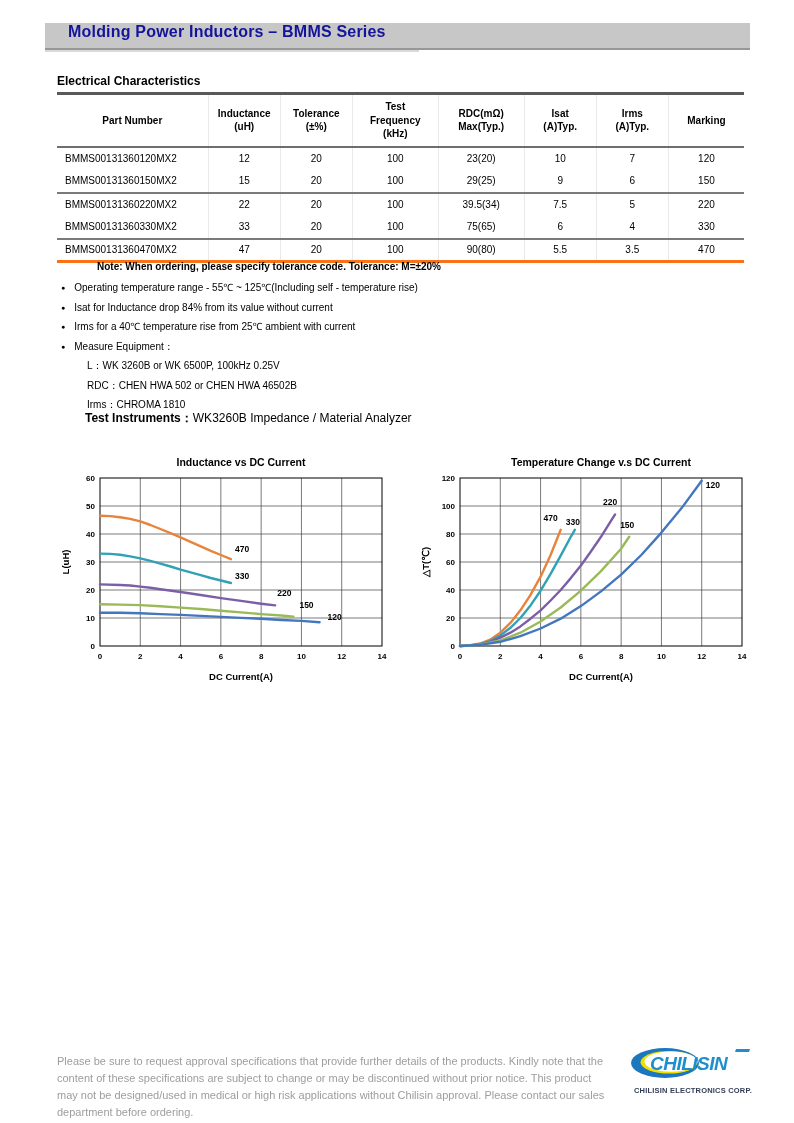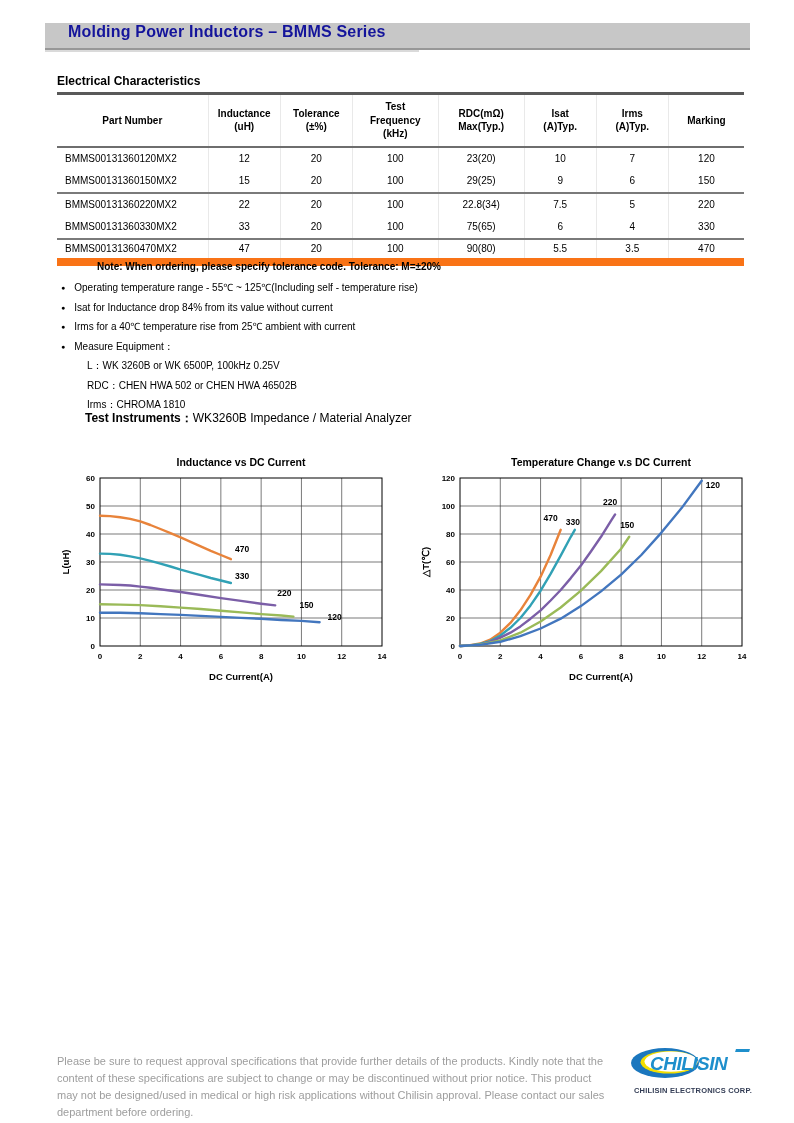--- a/index.html
+++ b/index.html
@@ -25,21 +25,21 @@
   table { border-collapse:collapse; width:100%; font-size:10px; table-layout:fixed; }
   thead th {
     font-weight:bold; text-align:center; vertical-align:middle;
     padding:5px 2px; line-height:1.35; white-space:pre-line;
     border-top:3px solid #595959; border-bottom:2px solid #6e6e6e;
   }
   tbody td { height:23px; text-align:center; vertical-align:middle; }
   th + th, td + td { border-left:1px solid #e9e9e9; }
   tbody td:first-child { text-align:left; padding-left:8px; }
   tr.group-start td { border-top:2px solid #7a7a7a; }
-  tbody tr:last-child td { border-bottom:8px solid #f97316; }
+  tbody tr:last-child td { border-bottom:3px solid #f97316; }
   
   .notes { position:absolute; left:57px; top:261px; width:687px; font-size:10px; }
   .note-bold { font-weight:bold; margin-bottom:9px;padding-left:40px; }
   .bullet-line { display:flex; align-items:center; margin-bottom:6.5px; }
   .bullet-dot { font-size:7px; line-height:13px; margin:0 9px 0 4px; }
   .bullet-text { line-height:13px; }
   .equip-line { margin:0 0 6.5px 30px; line-height:13px; }
   
   .test-instruments { position:absolute; left:57px; top:410px; font-size:12px; }
   .test-instruments .lbl { font-weight:bold;margin-left:28px; }
@@ -114,21 +114,21 @@
           <td>29(25)</td>
           <td>9</td>
           <td>6</td>
           <td>150</td>
         </tr>
         <tr class="group-start">
           <td>BMMS00131360220MX2</td>
           <td>22</td>
           <td>20</td>
           <td>100</td>
-          <td>22.8(34)</td>
+          <td>39.5(34)</td>
           <td>7.5</td>
           <td>5</td>
           <td>220</td>
         </tr>
         <tr>
           <td>BMMS00131360330MX2</td>
           <td>33</td>
           <td>20</td>
           <td>100</td>
           <td>75(65)</td>

